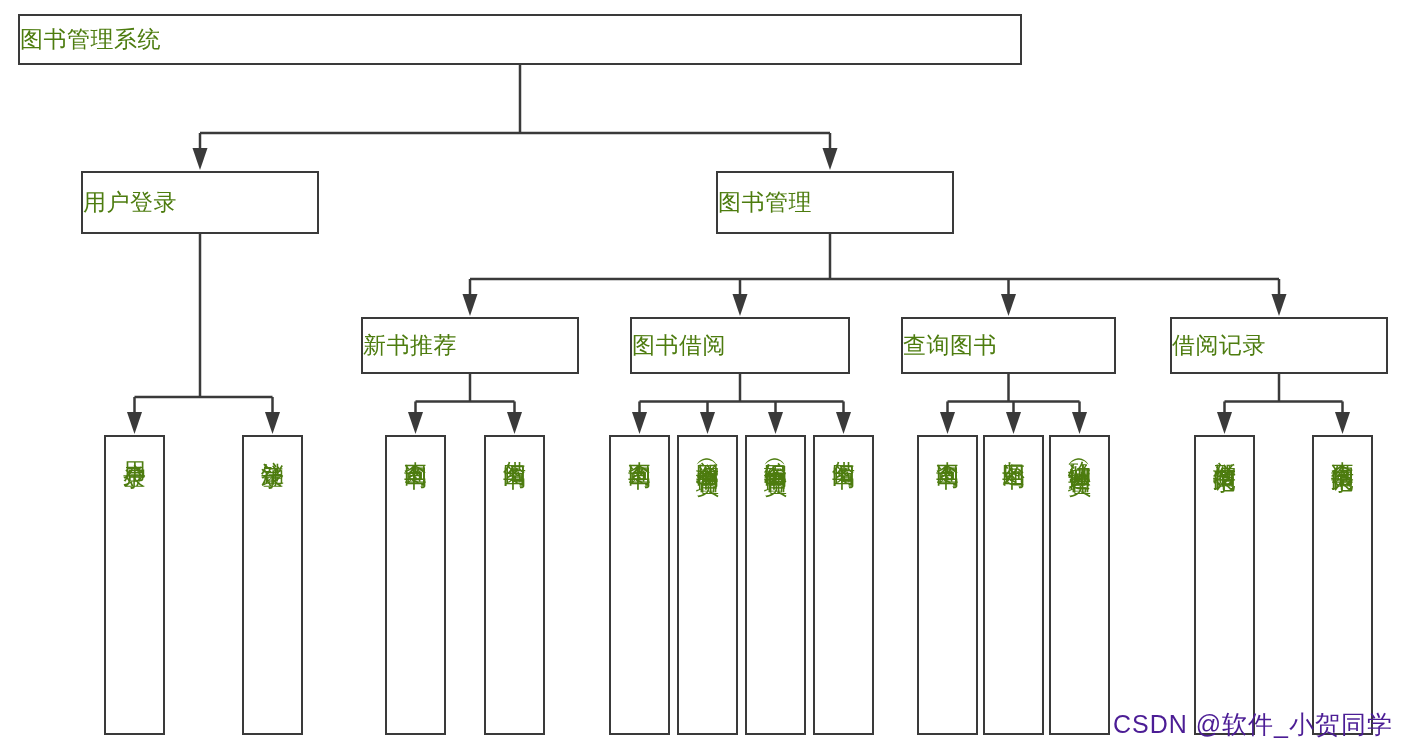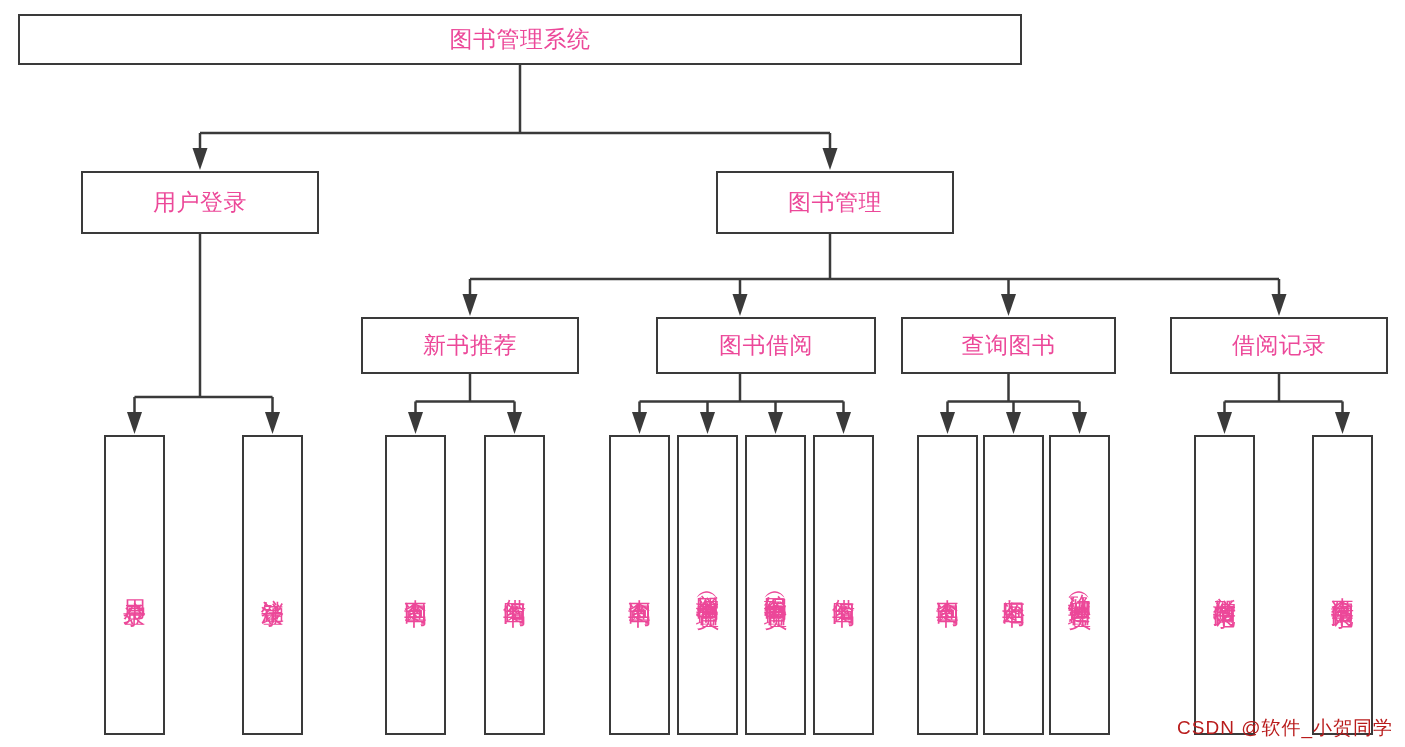--- a/index.html
+++ b/index.html
@@ -21,24 +21,23 @@
     position: absolute;
     left: 0; top: 0;
     width: 1405px;
     height: 747px;
   }
   .node {
     position: absolute;
     box-sizing: border-box;
     border: 2.5px solid #3a3a3a;
     background: #ffffff;
-    color: #ec4899;
+    color: #4d7c0f;
     display: flex;
     align-items: center;
-    justify-content: center;
     text-align: center;
   }
   .node.horizontal {
     font-size: 23px;
     letter-spacing: 0.5px;
     line-height: 1.2;
   }
   .node.vertical {
     writing-mode: vertical-rl;
     text-orientation: upright;
@@ -48,22 +47,22 @@
     padding: 6px 0;
   }
   .node .label {
     display: block;
     white-space: pre-wrap;
   }
   #watermark {
     position: absolute;
     right: 12px;
     bottom: 6px;
-    font-size: 19px;
-    color: #b91c1c;
+    font-size: 25px;
+    color: #4c1d95;
     letter-spacing: 1px;
     white-space: nowrap;
     pointer-events: none;
   }
 </style>
 </head>
 <body>
 
 <div id="stage">
   <svg id="edges" viewBox="0 0 1405 747" xmlns="http://www.w3.org/2000/svg">
@@ -126,21 +125,21 @@
       </div>
       <div class="node horizontal" style="left: 81px; top: 171px; width: 238px; height: 63px;">
         <span class="label">用户登录</span>
       </div>
       <div class="node horizontal" style="left: 716px; top: 171px; width: 238px; height: 63px;">
         <span class="label">图书管理</span>
       </div>
       <div class="node horizontal" style="left: 361px; top: 317px; width: 218px; height: 57px; font-family: Liberation Serif, serif;">
         <span class="label">新书推荐</span>
       </div>
-      <div class="node horizontal" style="left: 656px; top: 317px; width: 220px; height: 57px;">
+      <div class="node horizontal" style="left: 630px; top: 317px; width: 220px; height: 57px;">
         <span class="label">图书借阅</span>
       </div>
       <div class="node horizontal" style="left: 901px; top: 317px; width: 215px; height: 57px;">
         <span class="label">查询图书</span>
       </div>
       <div class="node horizontal" style="left: 1170px; top: 317px; width: 218px; height: 57px;">
         <span class="label">借阅记录</span>
       </div>
       <div class="node vertical" style="left: 104px; top: 435px; width: 61px; height: 300px;">
         <span class="label">用户登录</span>

